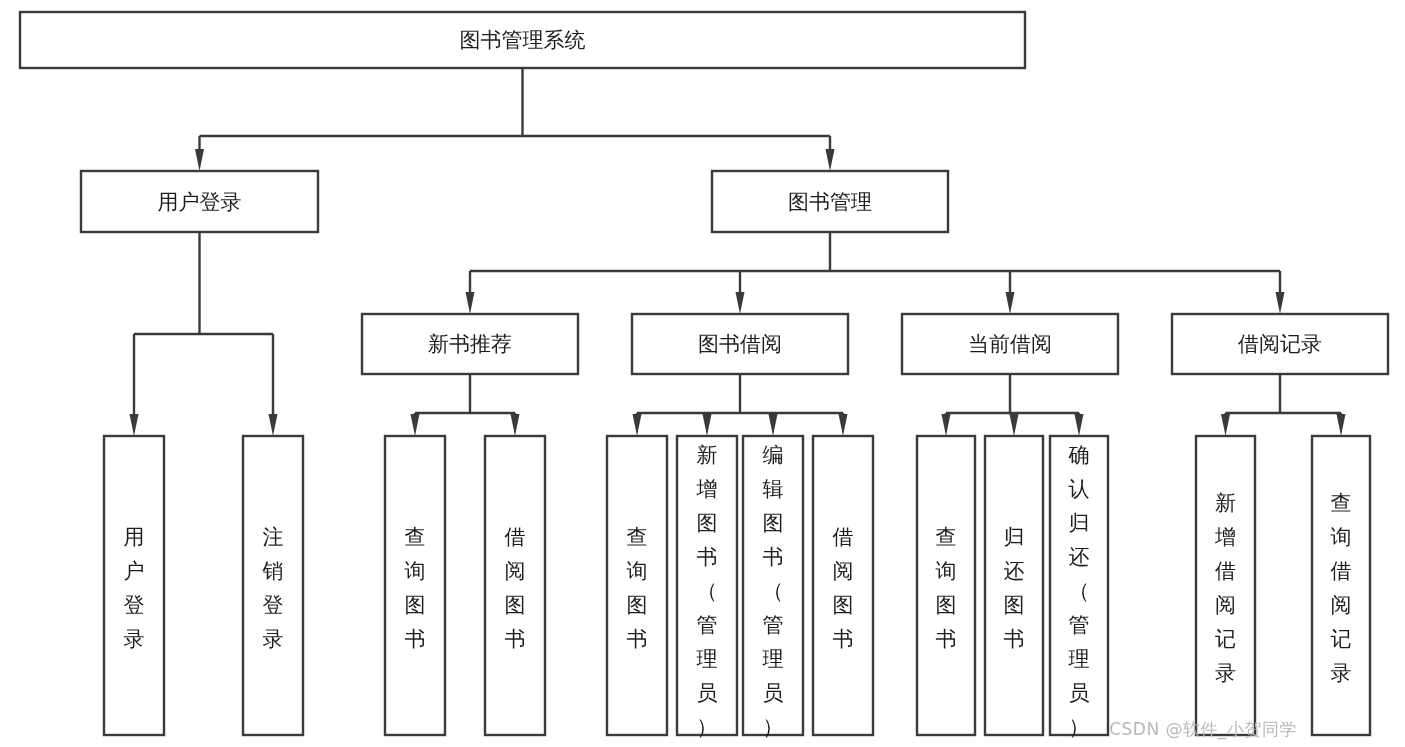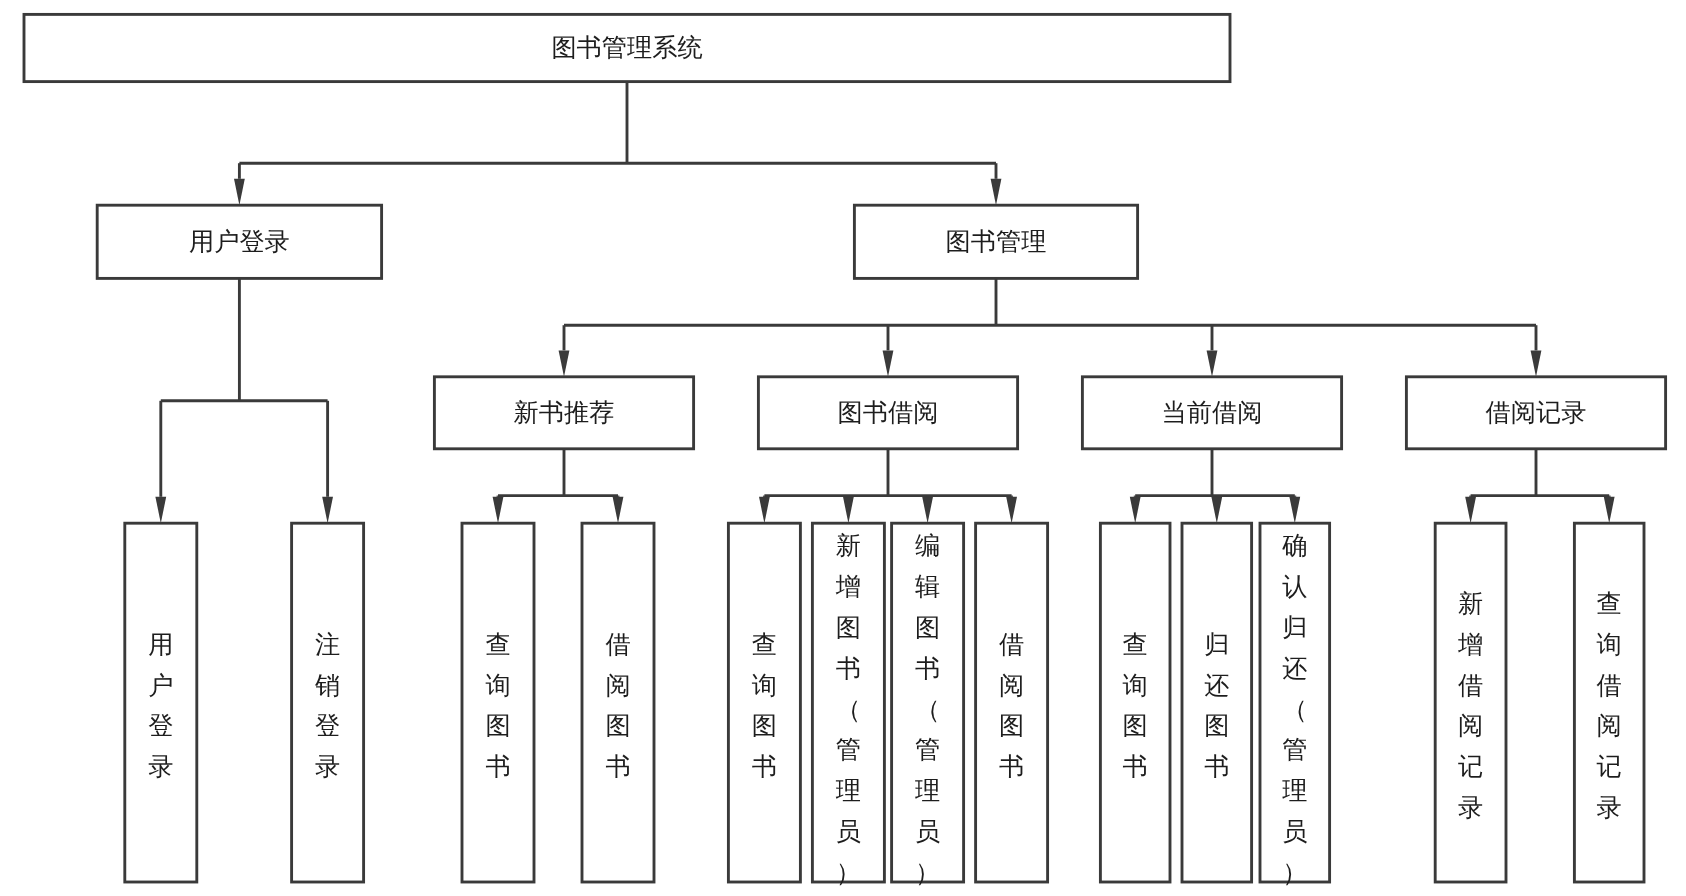--- a/index.html
+++ b/index.html
@@ -203,13 +203,14 @@
         <g>
           <rect x="1196" y="436" width="59" height="299" class="node-box"></rect>
           <text x="1225.5" class="node-label-v"><tspan x="1225.5" y="510.02">新</tspan><tspan x="1225.5" y="544.02">增</tspan><tspan x="1225.5" y="578.02">借</tspan><tspan x="1225.5" y="612.02">阅</tspan><tspan x="1225.5" y="646.02">记</tspan><tspan x="1225.5" y="680.02">录</tspan></text>
         </g>
         <g>
           <rect x="1312" y="436" width="58" height="299" class="node-box"></rect>
           <text x="1341" class="node-label-v"><tspan x="1341" y="510.02">查</tspan><tspan x="1341" y="544.02">询</tspan><tspan x="1341" y="578.02">借</tspan><tspan x="1341" y="612.02">阅</tspan><tspan x="1341" y="646.02">记</tspan><tspan x="1341" y="680.02">录</tspan></text>
         </g>
       </g>
   </svg>
+  <div class="watermark-text">CSDN @软件_小贺同学</div>
 </div>
 
 </body></html>

